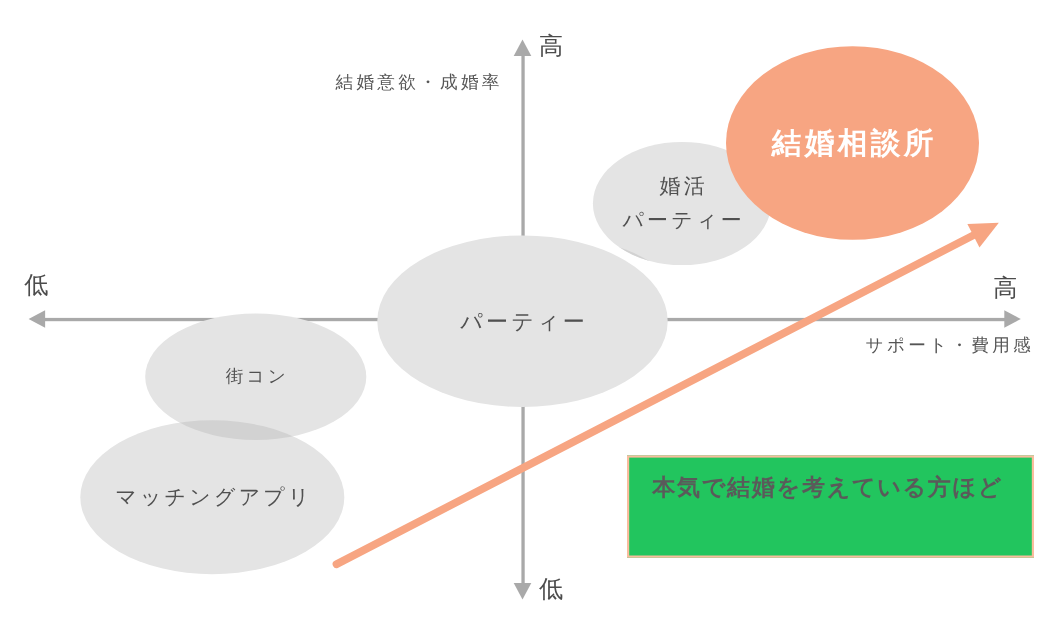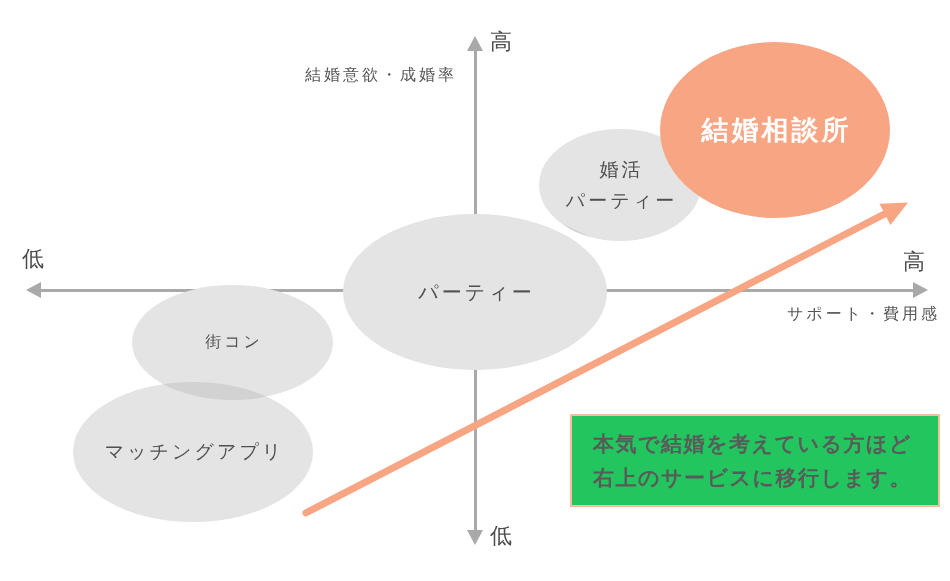--- a/index.html
+++ b/index.html
@@ -119,16 +119,15 @@
     <span class="bl">結婚相談所</span>
   </div>
 
   <div class="trend">
     <div class="trend-shaft"></div>
     <div class="trend-head"></div>
   </div>
 
   <div class="note">
     <div>本気で結婚を考えている方ほど</div>
-    <div>右上のサービスに移行します。</div>
   </div>
 
 </div>
 
 </body></html>

